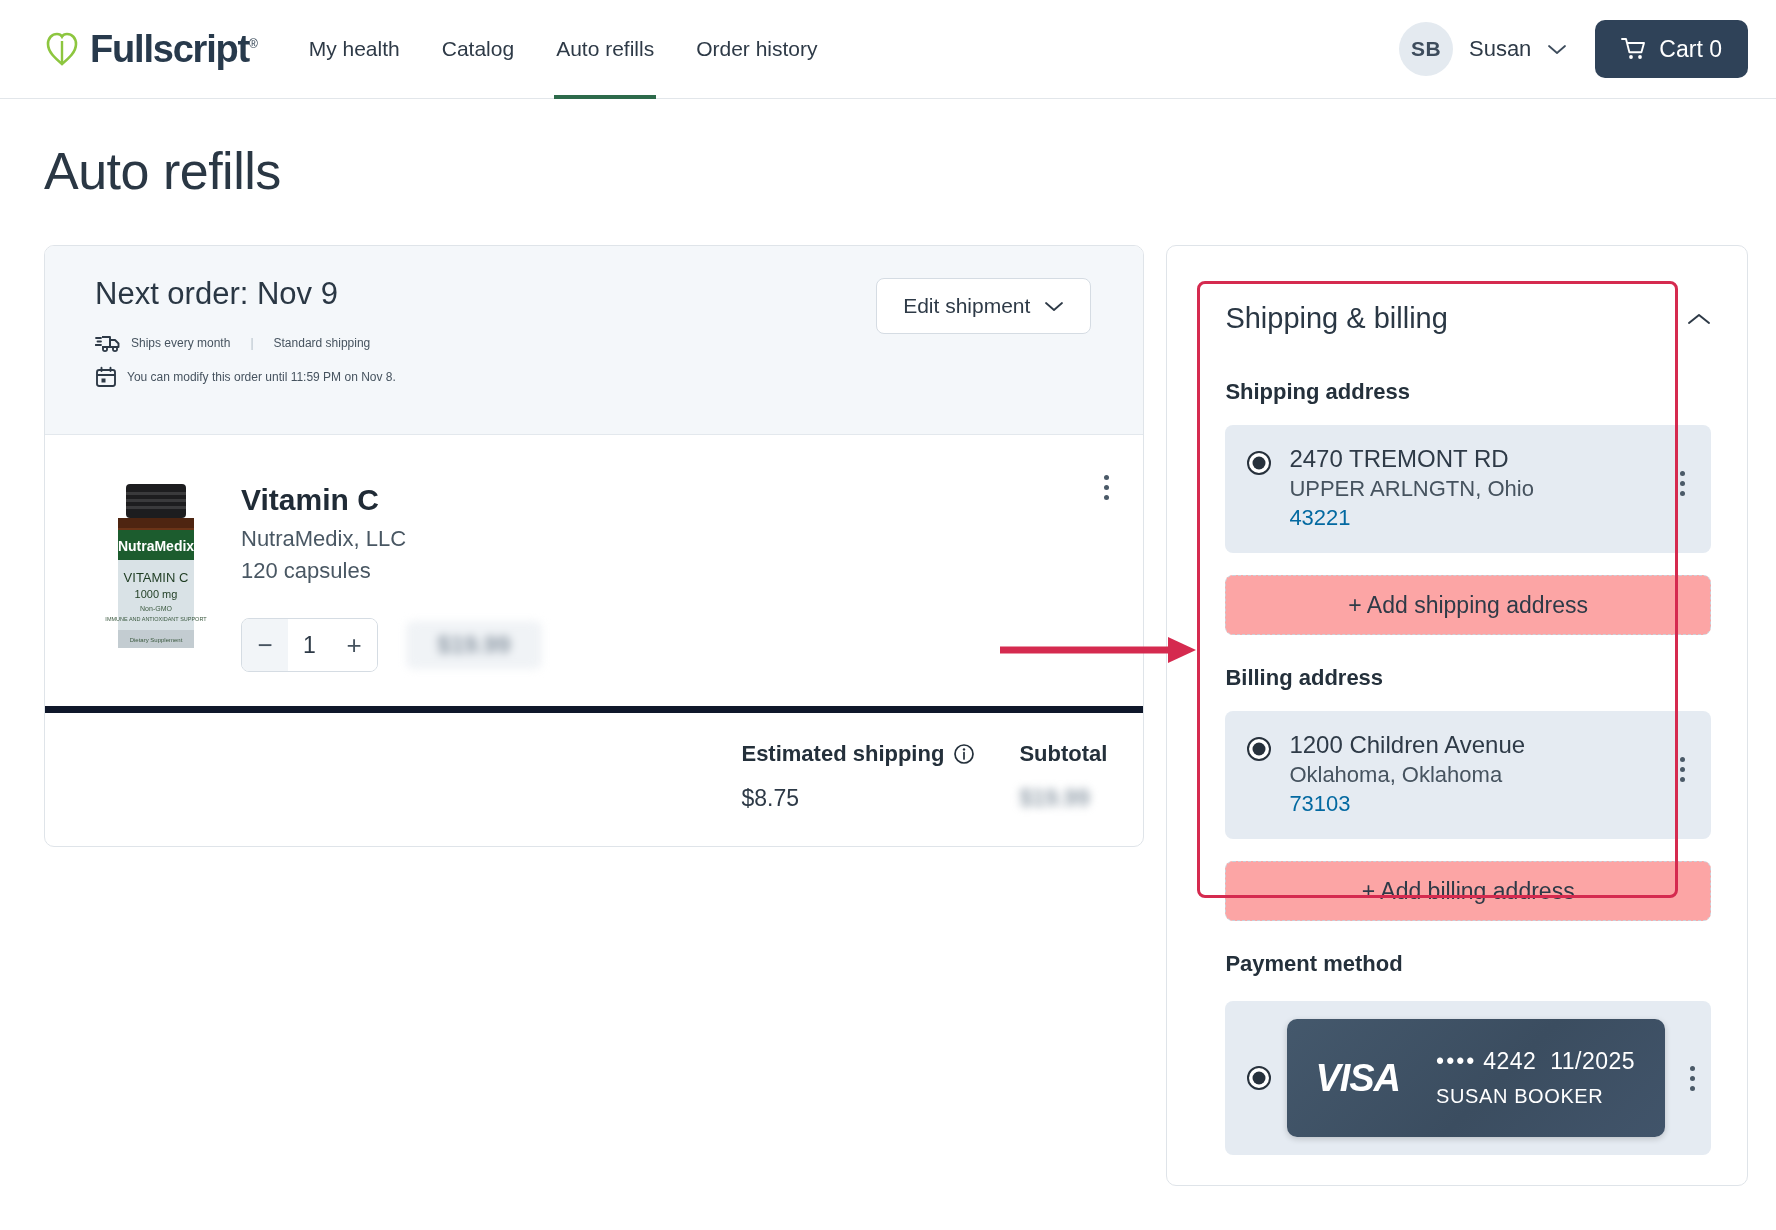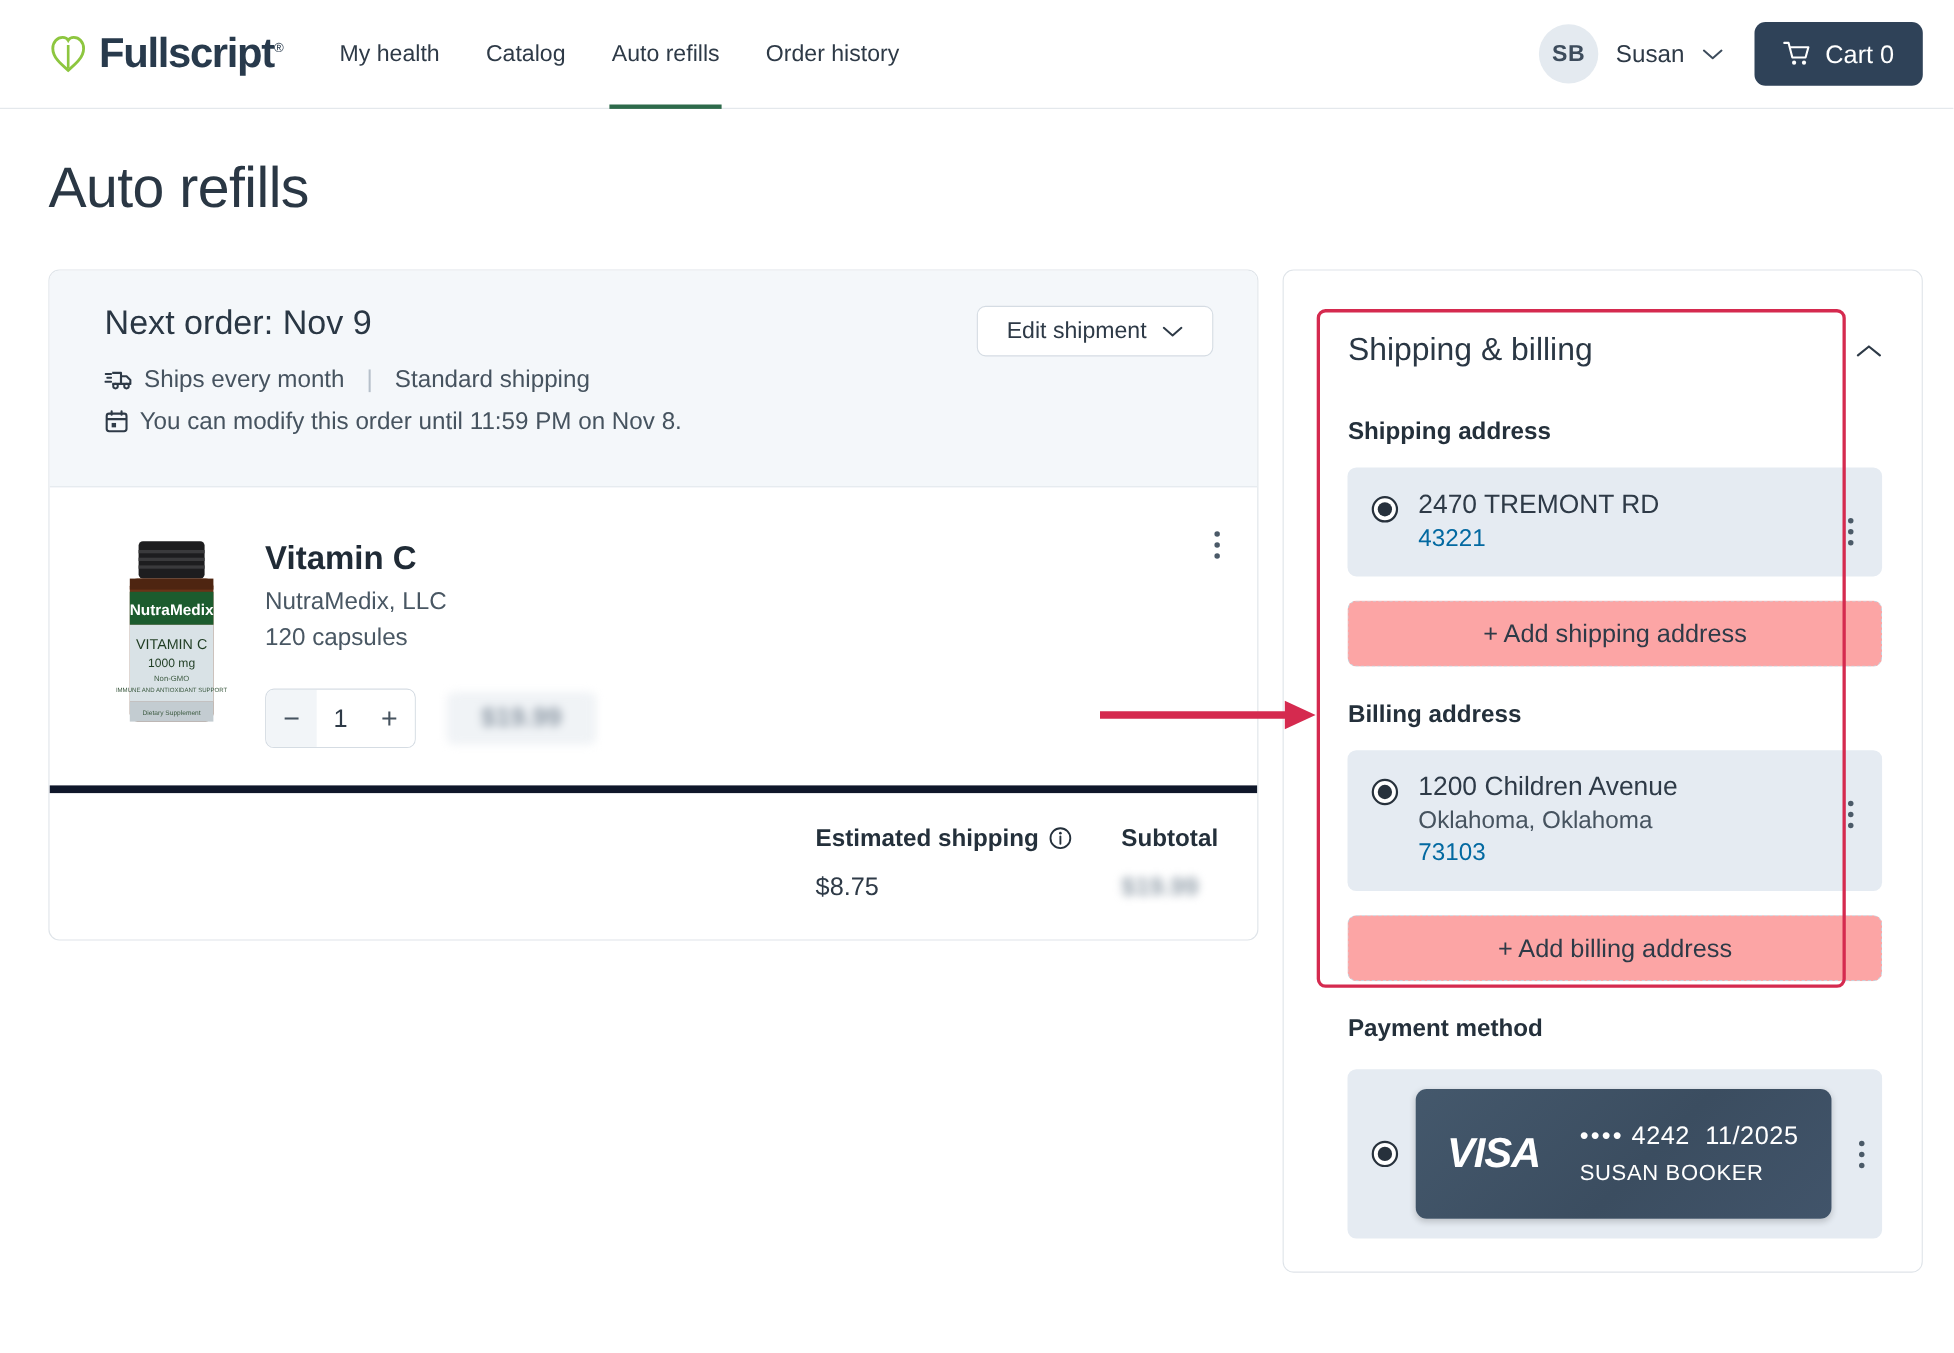--- a/index.html
+++ b/index.html
@@ -107,31 +107,31 @@
   }
   .order-head h2 {
     font-size: 31px;
     font-weight: normal;
     color: #2a3744;
     margin-bottom: 20px;
   }
   .meta-row {
     display: flex;
     align-items: center;
-    font-size: 22px;
+    font-size: 12px;
     color: #46535f;
     margin-bottom: 12px;
     gap: 10px;
   }
   .meta-sep { color: #b6c0ca; margin: 0 10px; }
   .ico { display: inline-block; flex: 0 0 auto; }
   .edit-shipment {
     position: absolute;
-    top: 32px; right: 40px;
-    height: 46px;
+    top: 32px; right: 52px;
+    height: 56px;
     padding: 0 26px;
     background: #ffffff;
     border: 1px solid #d5dce3;
     border-radius: 8px;
     display: flex; align-items: center; gap: 14px;
     font-size: 21px; color: #2e3a47;
     cursor: pointer;
     font-family: inherit;
   }
 
@@ -481,20 +481,21 @@
           <path d="M2 11 L12 3 L22 11" fill="none" stroke="#2e3a47" stroke-width="2" stroke-linecap="round" stroke-linejoin="round"></path>
         </svg>
       </div>
 
       <div class="sec-label">Shipping address</div>
 
       <div class="addr-option">
         <span class="radio"></span>
         <div class="addr-text">
           <div class="addr-l1">2470 TREMONT RD</div>
+          <div class="addr-l2">UPPER ARLNGTN, Ohio</div>
           <div class="addr-l3">43221</div>
         </div>
         <div class="kebab">
           <i></i>
             <i></i>
             <i></i>
         </div>
       </div>
 
       <button class="add-btn">+ Add shipping address</button>

